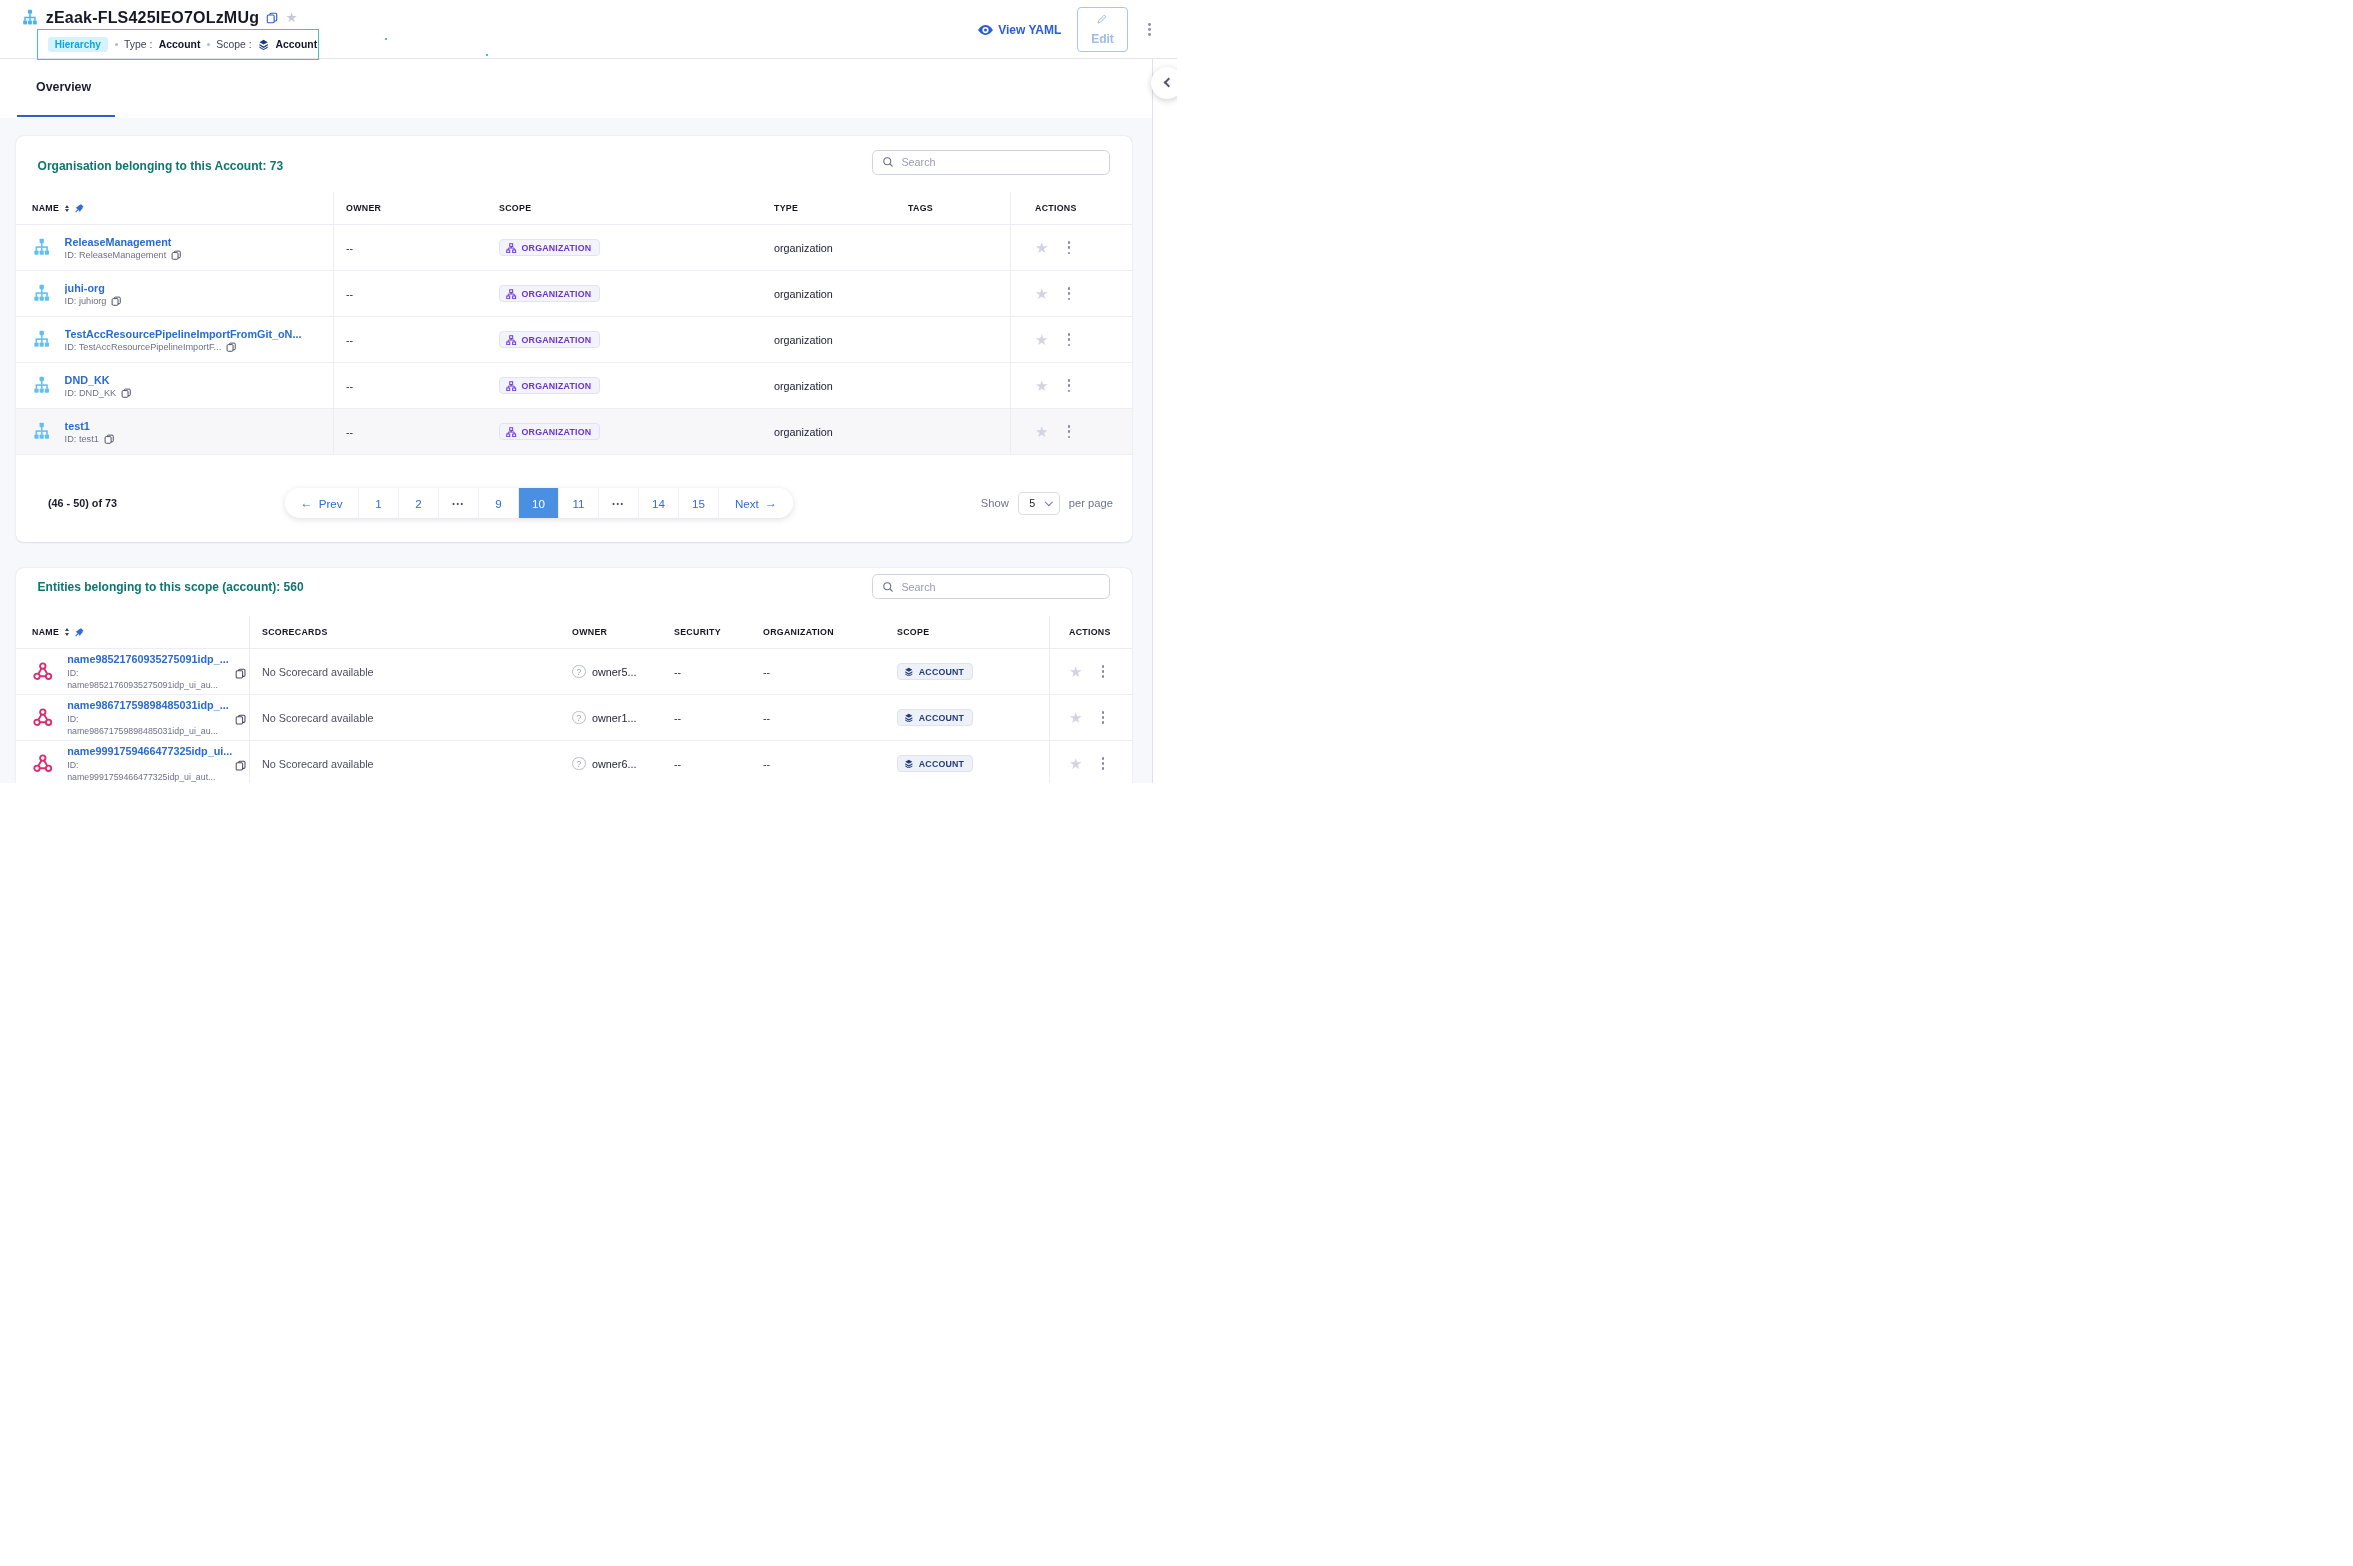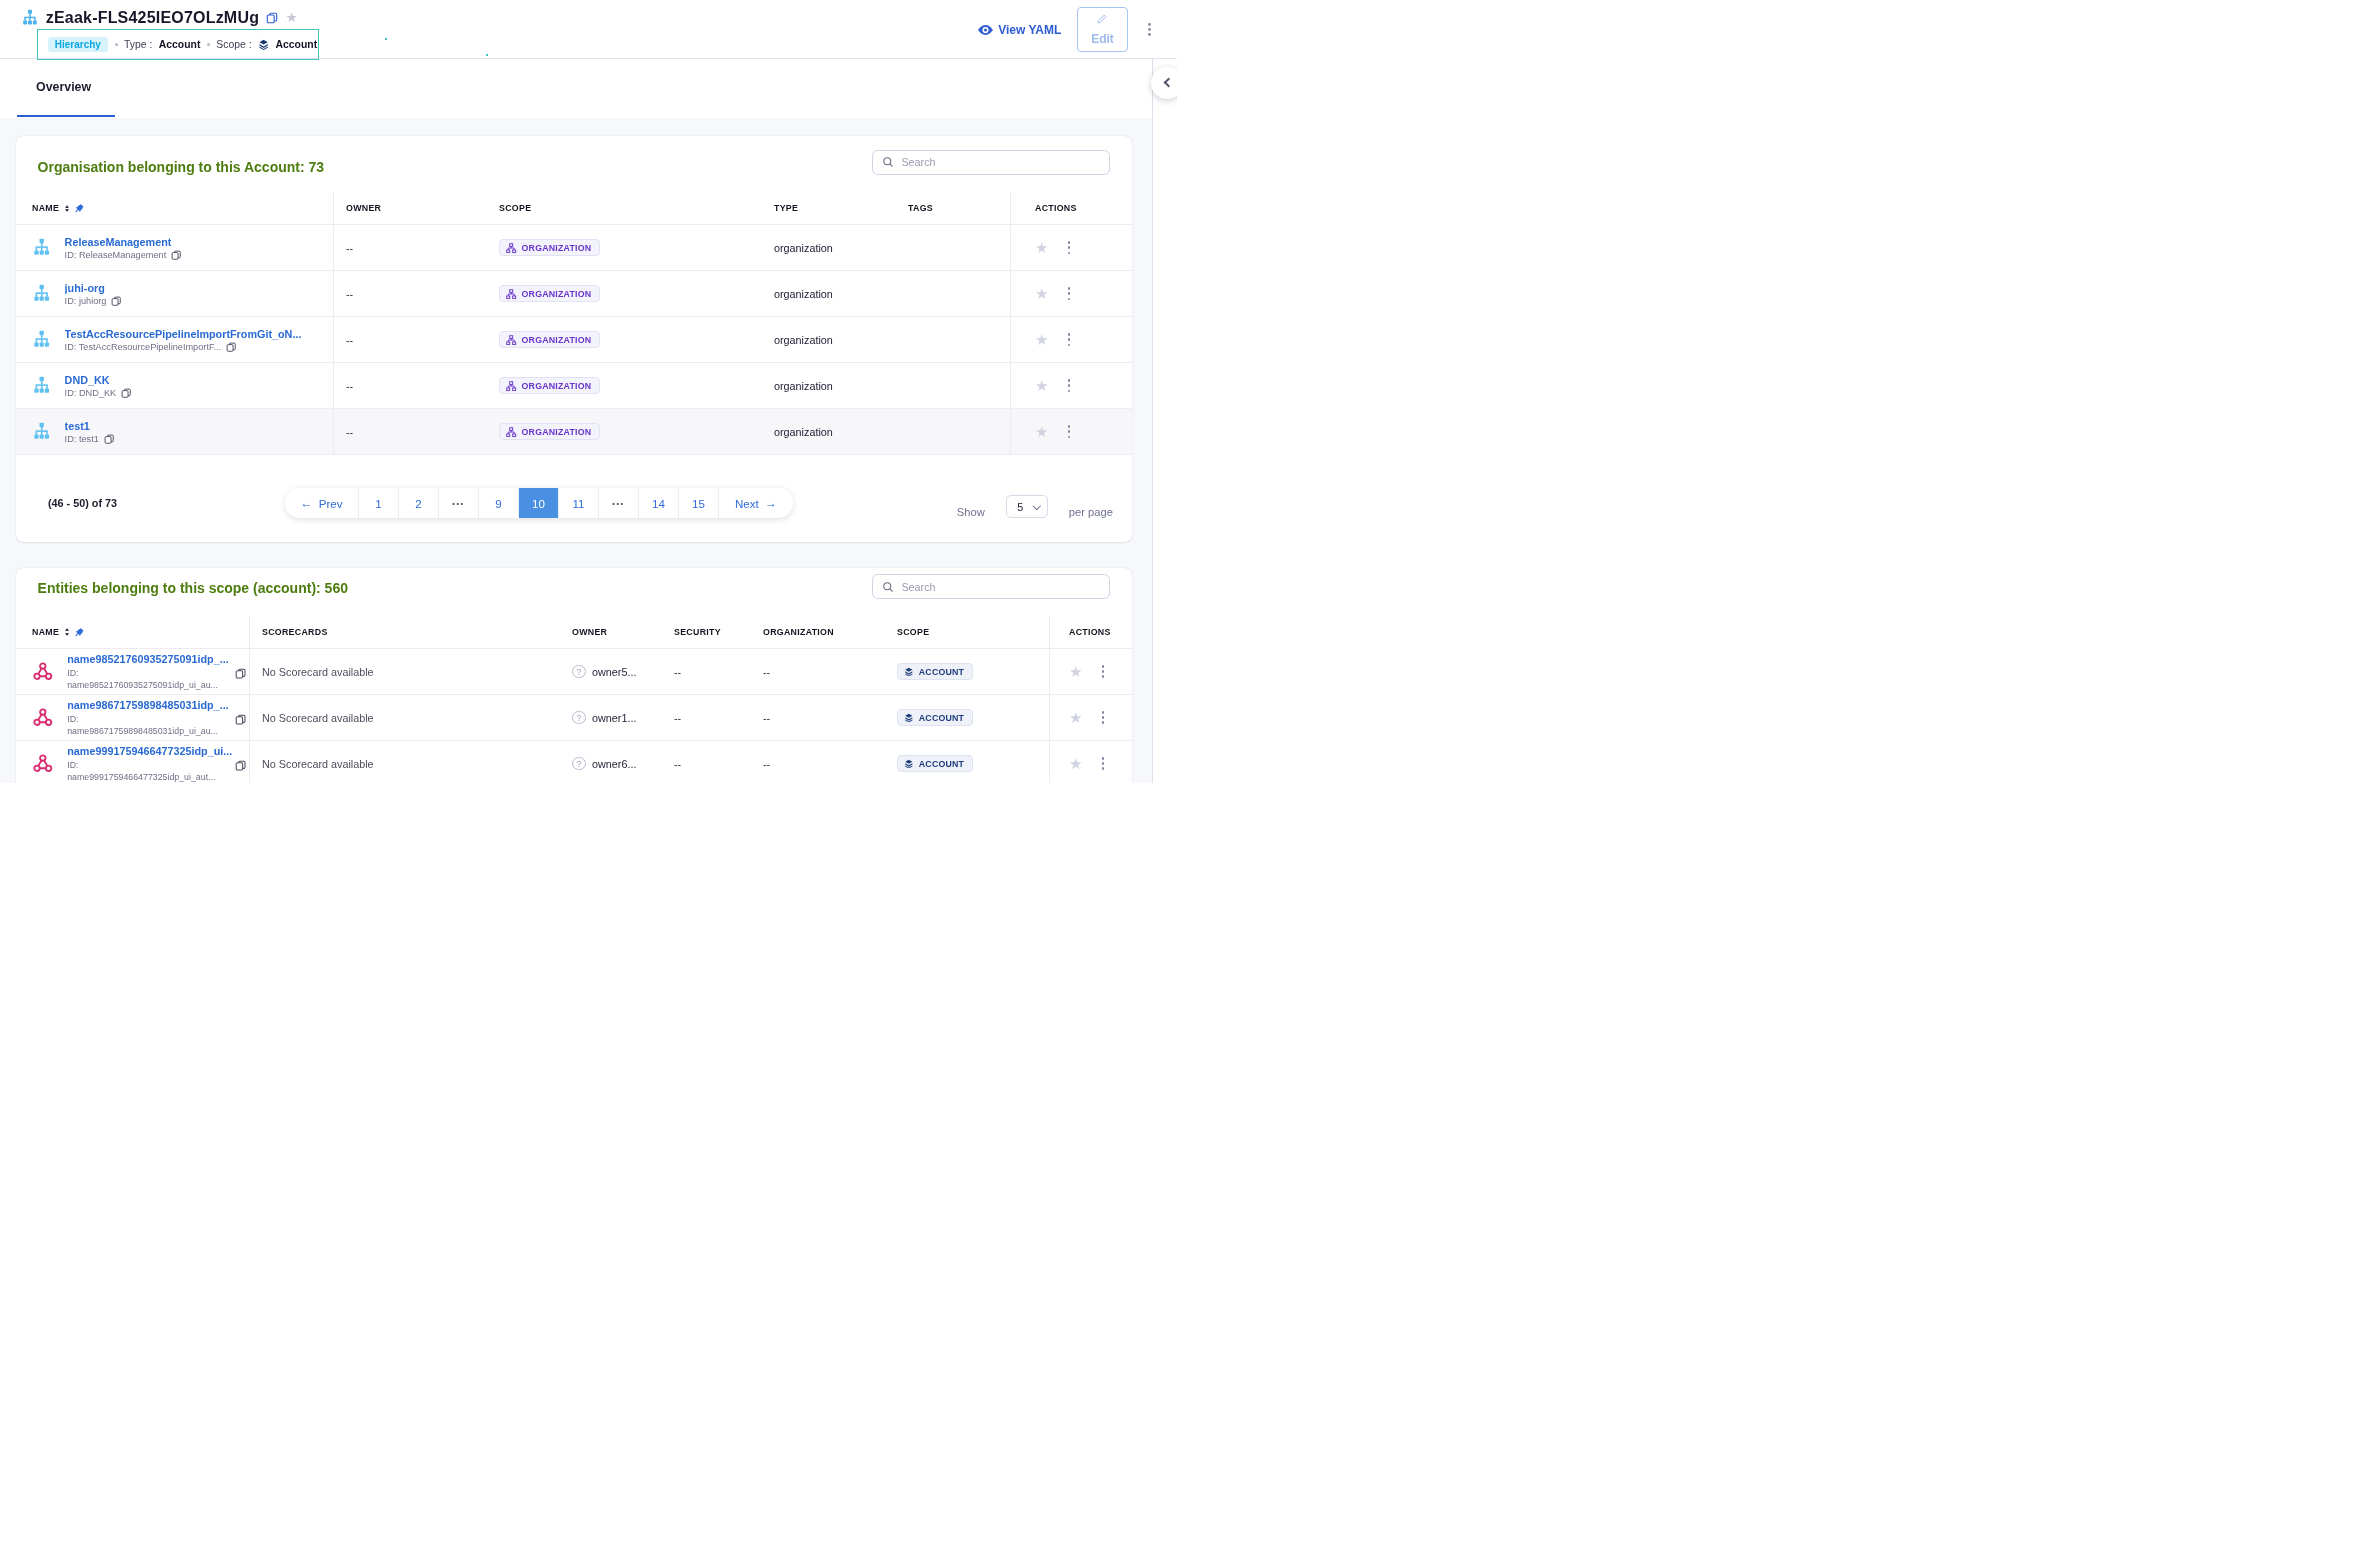--- a/index.html
+++ b/index.html
@@ -42,21 +42,21 @@
   
   .right-rail { position:absolute; top:59px; right:0; width:25px; height:724px; background:#fff; border-left:0.8px solid #dfe0ec; z-index:4; }
   .collapse-btn { position:absolute; top:67px; left:1151px; width:32px; height:32px; border-radius:50%; background:#fff; box-shadow:0 1.6px 6.4px rgba(40,41,61,.22); z-index:8; display:flex; align-items:center; justify-content:center; cursor:pointer; }
   .chev-left { width:7.2px; height:7.2px; border-left:2.1px solid #575870; border-bottom:2.1px solid #575870; transform:rotate(45deg); margin-left:3.2px; }
 
   
   .content { position:absolute; top:118px; left:0; width:1152px; height:666px; background:#f7f8fc; }
   .card { position:absolute; left:16px; width:1116px; background:#fff; border-radius:7.2px; box-shadow:0 0 0.8px rgba(40,41,61,.18), 0 0.8px 1.6px rgba(96,97,112,.14); }
   .card1 { top:18.4px; height:406px; }
   .card2 { top:450px; height:376px; }
-  .section-title { position:absolute; left:21.6px; font-size:14px; font-weight:700; color:#4d7c0f; }
+  .section-title { position:absolute; left:21.6px; font-size:12px; font-weight:700; color:#0f766e; }
   .card1 .section-title { top:22.4px; }
   .card2 .section-title { top:12px; }
 
   .searchbox { position:absolute; right:21.6px; display:flex; align-items:center; gap:7.2px; width:238px; height:25px; border:0.8px solid #cfd3e0; border-radius:5.6px; padding:0 8.8px; background:#fff; }
   .card1 .searchbox { top:13.6px; }
   .card2 .searchbox { top:6.4px; }
   .searchbox input { border:none; outline:none; flex:1; font-size:10.8px; color:#33344a; font-family:inherit; background:transparent; }
   .searchbox input::placeholder { color:#9a9cb0; }
 
   
@@ -109,21 +109,21 @@
   
   .pag-row { position:absolute; top:352px; left:0; right:0; height:30px; }
   .pag-range { position:absolute; left:32px; top:0; line-height:30px; font-size:10.8px; font-weight:600; color:#1c1c2c; }
   .pager { position:absolute; left:269px; top:0; height:30px; display:flex; background:#fff; border-radius:16px; box-shadow:0 1.6px 6.4px rgba(96,97,112,.2); overflow:hidden; }
   .pg { min-width:40px; padding:0 3.2px; display:flex; align-items:center; justify-content:center; border-right:0.8px solid #ededf3; font-size:11.6px; color:#2f6bd9; cursor:pointer; background:#fff; gap:6.4px; }
   .pg:last-child { border-right:none; }
   .pg.nav { min-width:74px; font-size:11.6px; }
   .pg.nav .arrow { font-size:12px; }
   .pg.active { background:#4a90e2; color:#fff; }
   .pg.dots { color:#4e4f57; font-size:7.2px; font-weight:700; letter-spacing:1.6px; }
-  .show-group { position:absolute; right:19px; top:0; height:30px; display:flex; align-items:flex-end; gap:21px; }
+  .show-group { position:absolute; right:19px; top:0; height:30px; display:flex; align-items:center; gap:9px; }
   .show-label, .perpage-label { font-size:11.2px; color:#6e7191; }
   .pp-select { width:42px; height:23px; border:0.8px solid #d8dae8; border-radius:4.8px; display:flex; align-items:center; justify-content:space-between; padding:0 7.2px 0 10.4px; cursor:pointer; background:#fff; }
   .pp-value { font-size:10.8px; color:#1c1c28; }
   .chev-down { width:5.6px; height:5.6px; border-right:1.3px solid #6e7089; border-bottom:1.3px solid #6e7089; transform:rotate(45deg); margin-top:-3.2px; }
 
   svg { display:block; }
 </style>
 </head>
 <body>
 

